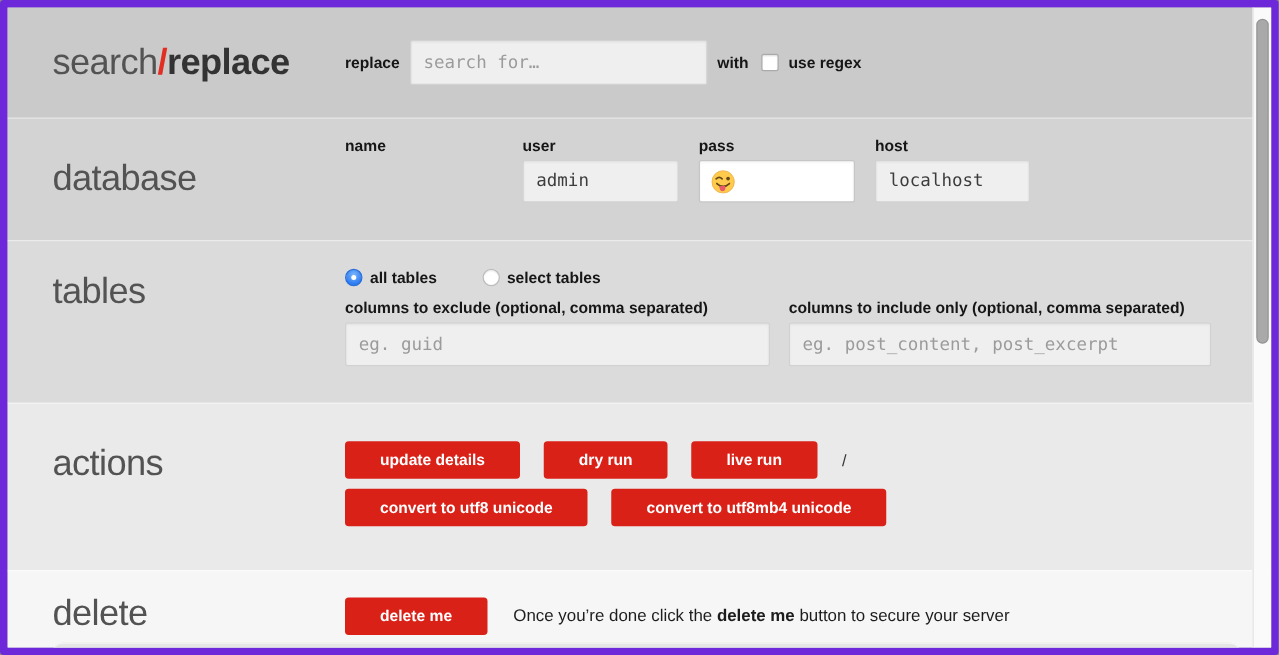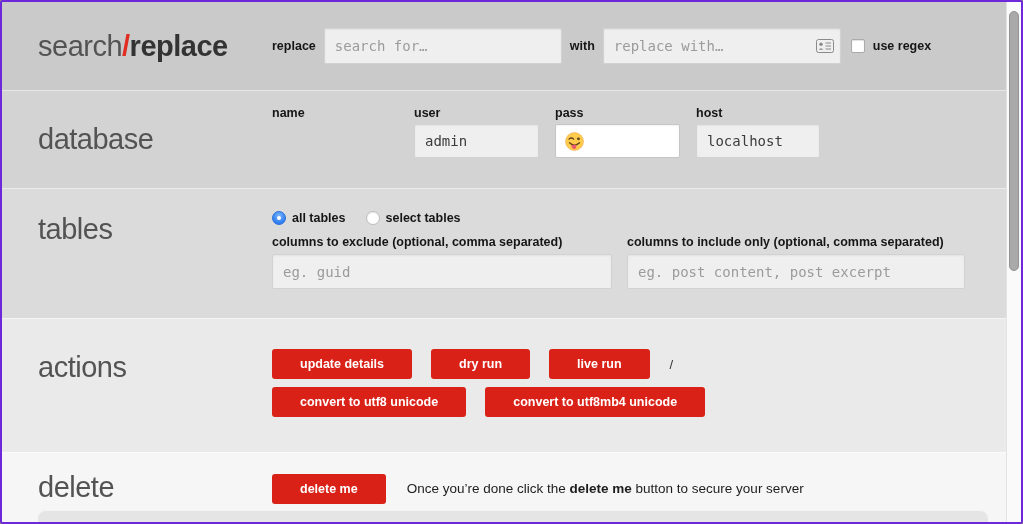--- a/index.html
+++ b/index.html
@@ -1,18 +1,18 @@
 <!DOCTYPE html>
 <html><head>
 <meta charset="utf-8">
 <style>
   html,body{margin:0;padding:0;background:#888;}
   .app{
     position:relative; width:1023px; height:524px; box-sizing:border-box;
-    border:2px solid #6d28d9; border-radius:3px; overflow:hidden;
+    border:6px solid #6d28d9; border-radius:3px; overflow:hidden;
     font-family:"Liberation Sans", sans-serif; background:#cacaca;
   }
   .row{display:flex; box-sizing:border-box;}
   .row1{height:88px; background:#cacaca;}
   .row2{height:98px; background:#d3d3d3; border-top:1px solid rgba(255,255,255,.45);}
   .row3{height:130px; background:#dbdbdb; border-top:1px solid rgba(255,255,255,.45);}
   .row4{height:134px; background:#eaeaea; border-top:1px solid rgba(255,255,255,.5);}
   .row5{height:70px;  background:#f6f6f6; border-top:1px solid rgba(255,255,255,.6);}
   .row-title{
     width:270px; padding-left:36px; box-sizing:border-box; flex:none;
@@ -56,21 +56,21 @@
   .r2c{padding-top:15px; gap:16px; align-items:flex-start;}
   .field{display:flex; flex-direction:column; gap:4px;}
   .field input.ti{height:34px;}
   .w-name{width:126px;} .w-user{width:125px;} .w-pass{width:125px;} .w-host{width:124px;} .w-port{width:127px;}
   .pass-wrap{position:relative;}
   .pass-wrap input.ti{background:#fff; border-color:#c6c6c6; width:100%;}
   .pass-emoji{position:absolute; left:10px; top:8px; line-height:0;}
 
   
   .r3c{flex-direction:column; padding-top:22px; gap:10px;}
-  .radio-row{display:flex; align-items:flex-start; gap:20px;}
+  .radio-row{display:flex; align-items:flex-start; gap:36px;}
   .radio-item{display:flex; align-items:center; gap:6px; cursor:pointer;}
   .radio{width:14px; height:14px; border-radius:50%; box-sizing:border-box; flex:none;}
   .radio.on{background:radial-gradient(circle at 50% 32%, #7db7fb, #2e7df2 70%); border:1px solid #2a6fd8;}
   .radio-dot{display:block; width:4px; height:4px; background:#fff; border-radius:50%; margin:4px auto 0;}
   .radio.off{background:#fff; border:1px solid #bdbdbd; box-shadow:inset 0 1px 1px rgba(0,0,0,.08);}
   .cols{display:flex; gap:15px;}
   .col{display:flex; flex-direction:column; gap:5px;}
   .col input.ti{height:35px;}
   .w-excl{width:340px;} .w-incl{width:338px;}
 
@@ -104,33 +104,20 @@
 <div class="app">
 
   <section class="row row1">
     <div class="row-title">
       <h1><span>search</span><span class="t-slash">/</span><span class="t-bold">replace</span></h1>
     </div>
     <div class="row-content r1c">
       <span class="mini-label">replace</span>
       <input class="ti" type="text" placeholder="search for…" style="">
       <span class="mini-label">with</span>
-      <span class="input-wrap">
-        <input class="ti" type="text" placeholder="replace with…" style="">
-        <span class="autofill">
-          <svg width="18" height="14" viewBox="0 0 18 14">
-            <rect x="0.5" y="0.5" width="17" height="13" rx="2" fill="none" stroke="#8a8a8a"></rect>
-            <circle cx="5" cy="5.3" r="1.7" fill="#8a8a8a"></circle>
-            <path d="M2.6 10.8 q2.4 -3 4.8 0 z" fill="#8a8a8a"></path>
-            <line x1="9.5" y1="4" x2="15" y2="4" stroke="#8a8a8a"></line>
-            <line x1="9.5" y1="7" x2="15" y2="7" stroke="#8a8a8a"></line>
-            <line x1="9.5" y1="10" x2="15" y2="10" stroke="#8a8a8a"></line>
-          </svg>
-        </span>
-      </span>
       <span class="checkbox"></span>
       <span class="mini-label">use regex</span>
     </div>
   </section>
 
   <section class="row row2">
     <div class="row-title">
       <h2>database</h2>
     </div>
     <div class="row-content r2c">

